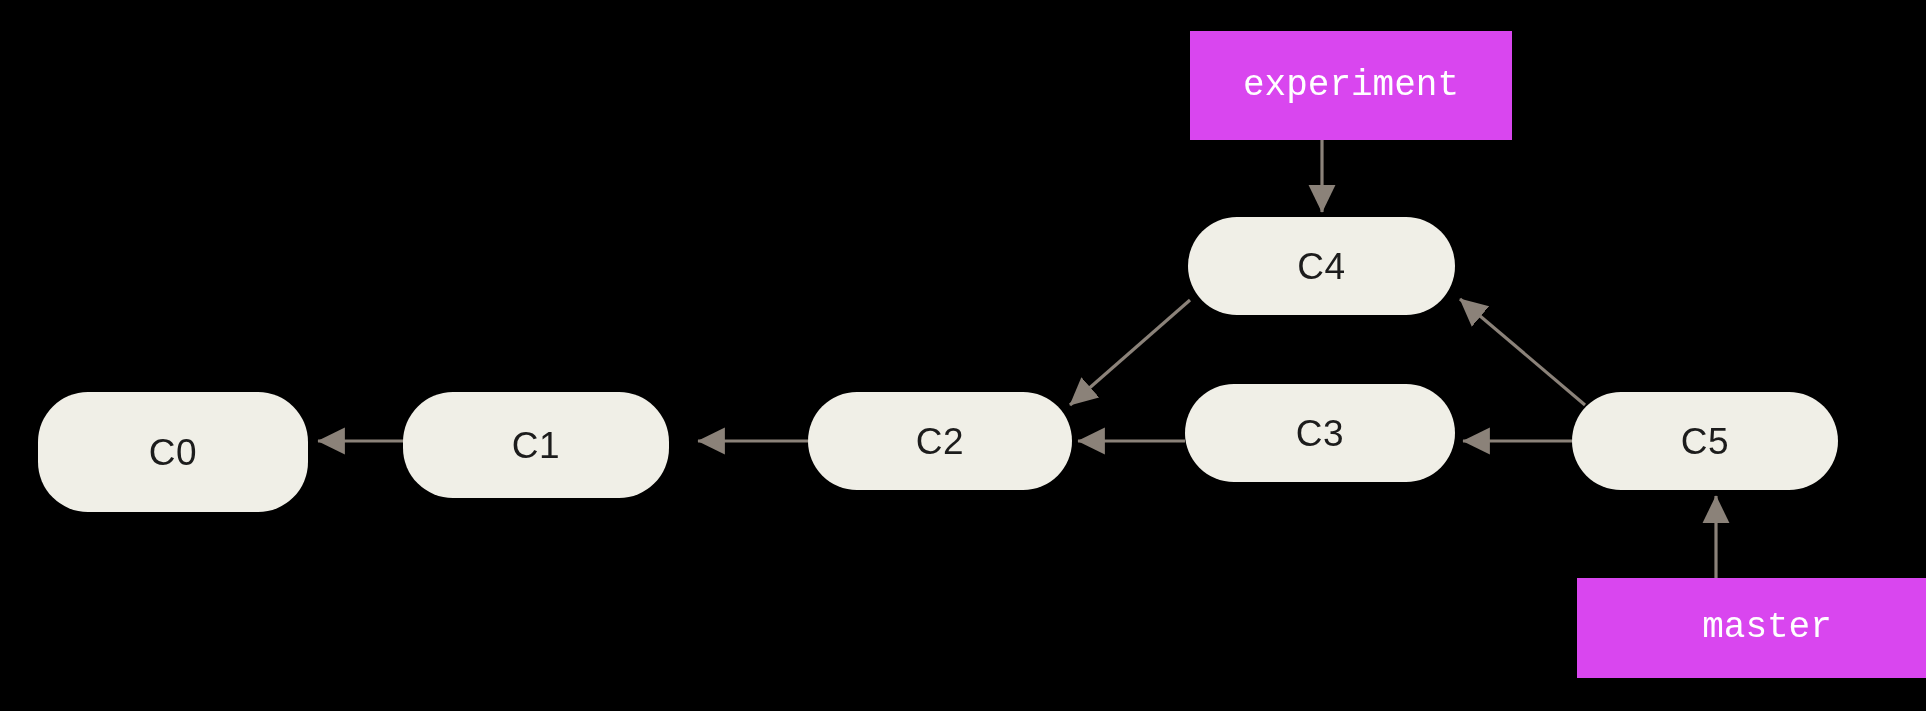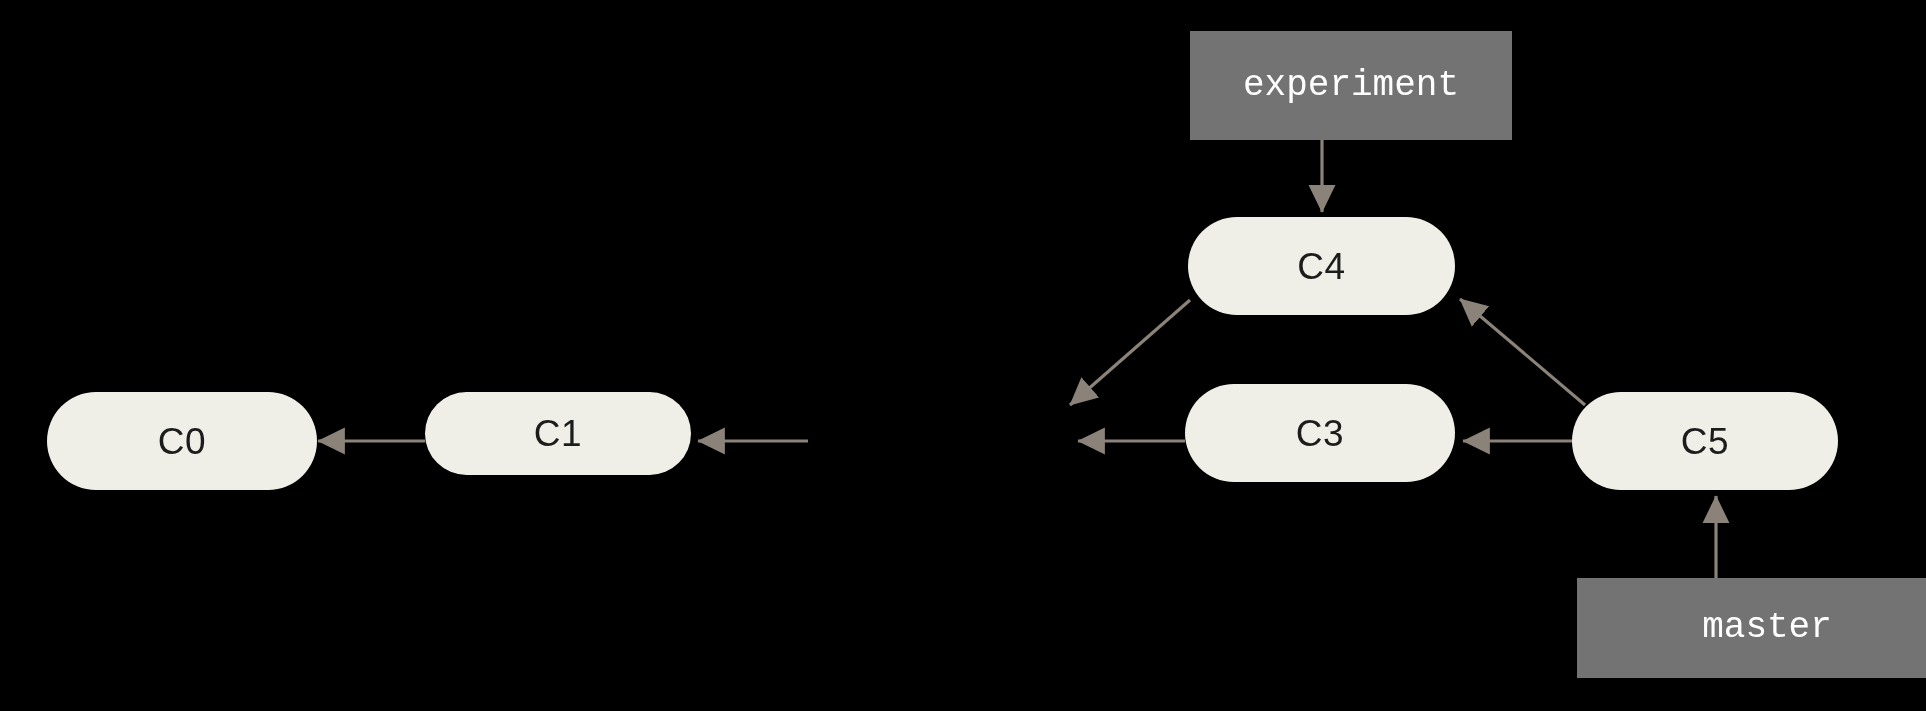--- a/index.html
+++ b/index.html
@@ -36,21 +36,21 @@
   .commit-label {
     font-family: "Liberation Sans", sans-serif;
     font-size: 37px;
     color: #1c1c1c;
     letter-spacing: 0.5px;
     line-height: 1;
     user-select: none;
   }
   .branch-box {
     position: absolute;
-    background: #737373;
+    background: #d946ef;
     display: flex;
     align-items: center;
     justify-content: center;
     box-sizing: border-box;
   }
   .branch-label {
     font-family: "Liberation Mono", monospace;
     font-size: 36px;
     color: #FFFFFF;
     letter-spacing: 0px;
@@ -80,28 +80,31 @@
 
     <line x1="1572" y1="441" x2="1463" y2="441" stroke="#8B8279" stroke-width="3.2" marker-end="url(#arrowhead)"></line>
 
     <line x1="1585" y1="405" x2="1460" y2="299" stroke="#8B8279" stroke-width="3.2" marker-end="url(#arrowhead)"></line>
 
     <line x1="1322" y1="140" x2="1322" y2="212" stroke="#8B8279" stroke-width="3.2" marker-end="url(#arrowhead)"></line>
 
     <line x1="1716" y1="578" x2="1716" y2="496" stroke="#8B8279" stroke-width="3.2" marker-end="url(#arrowhead)"></line>
   </svg>
 
-  <div class="commit-node" style="left:47px; top:392px; width:270px; height:98px;">
+  <div class="commit-node" style="left:38px; top:392px; width:270px; height:120px;">
     <span class="commit-label">C0</span>
   </div>
 
-  <div class="commit-node" style="left:425px; top:392px; width:266px; height:83px;">
+  <div class="commit-node" style="left:403px; top:392px; width:266px; height:106px;">
     <span class="commit-label">C1</span>
   </div>
 
+  <div class="commit-node" style="left:808px; top:392px; width:264px; height:98px;">
+    <span class="commit-label">C2</span>
+  </div>
 
   <div class="commit-node" style="left:1185px; top:384px; width:270px; height:98px;">
     <span class="commit-label">C3</span>
   </div>
 
   <div class="commit-node" style="left:1188px; top:217px; width:267px; height:98px;">
     <span class="commit-label">C4</span>
   </div>
 
   <div class="commit-node" style="left:1572px; top:392px; width:266px; height:98px;align-items:center;">

